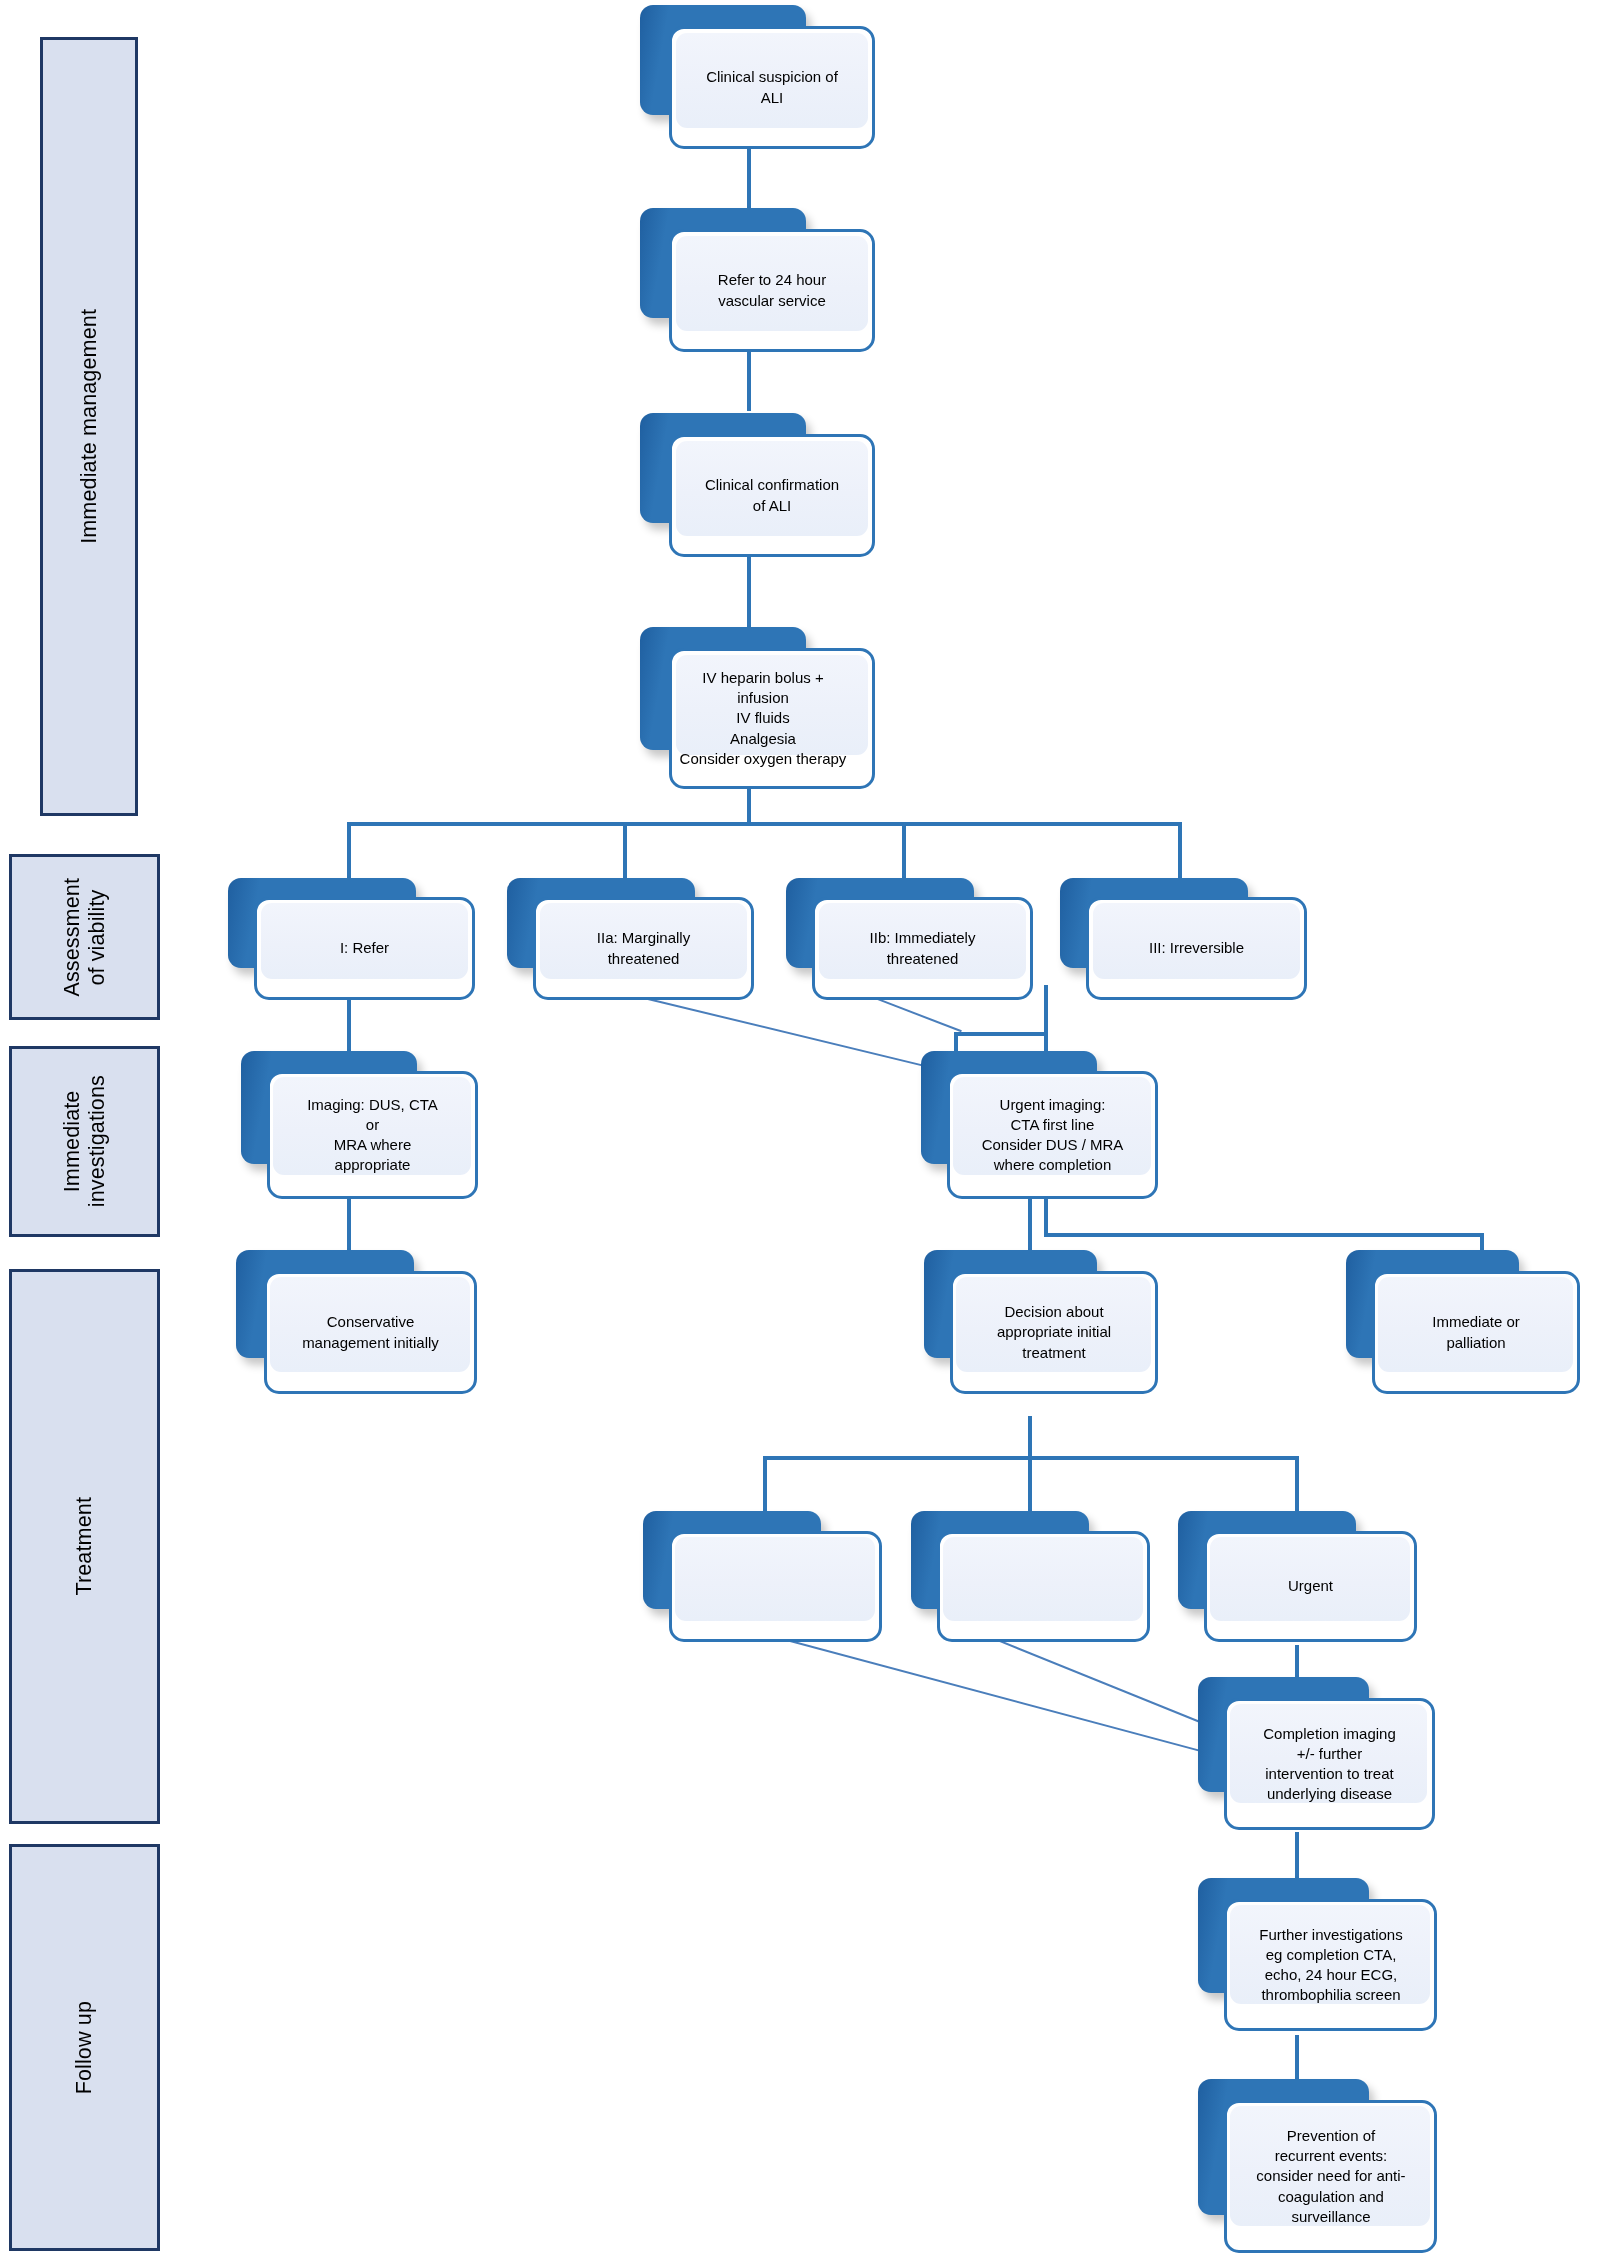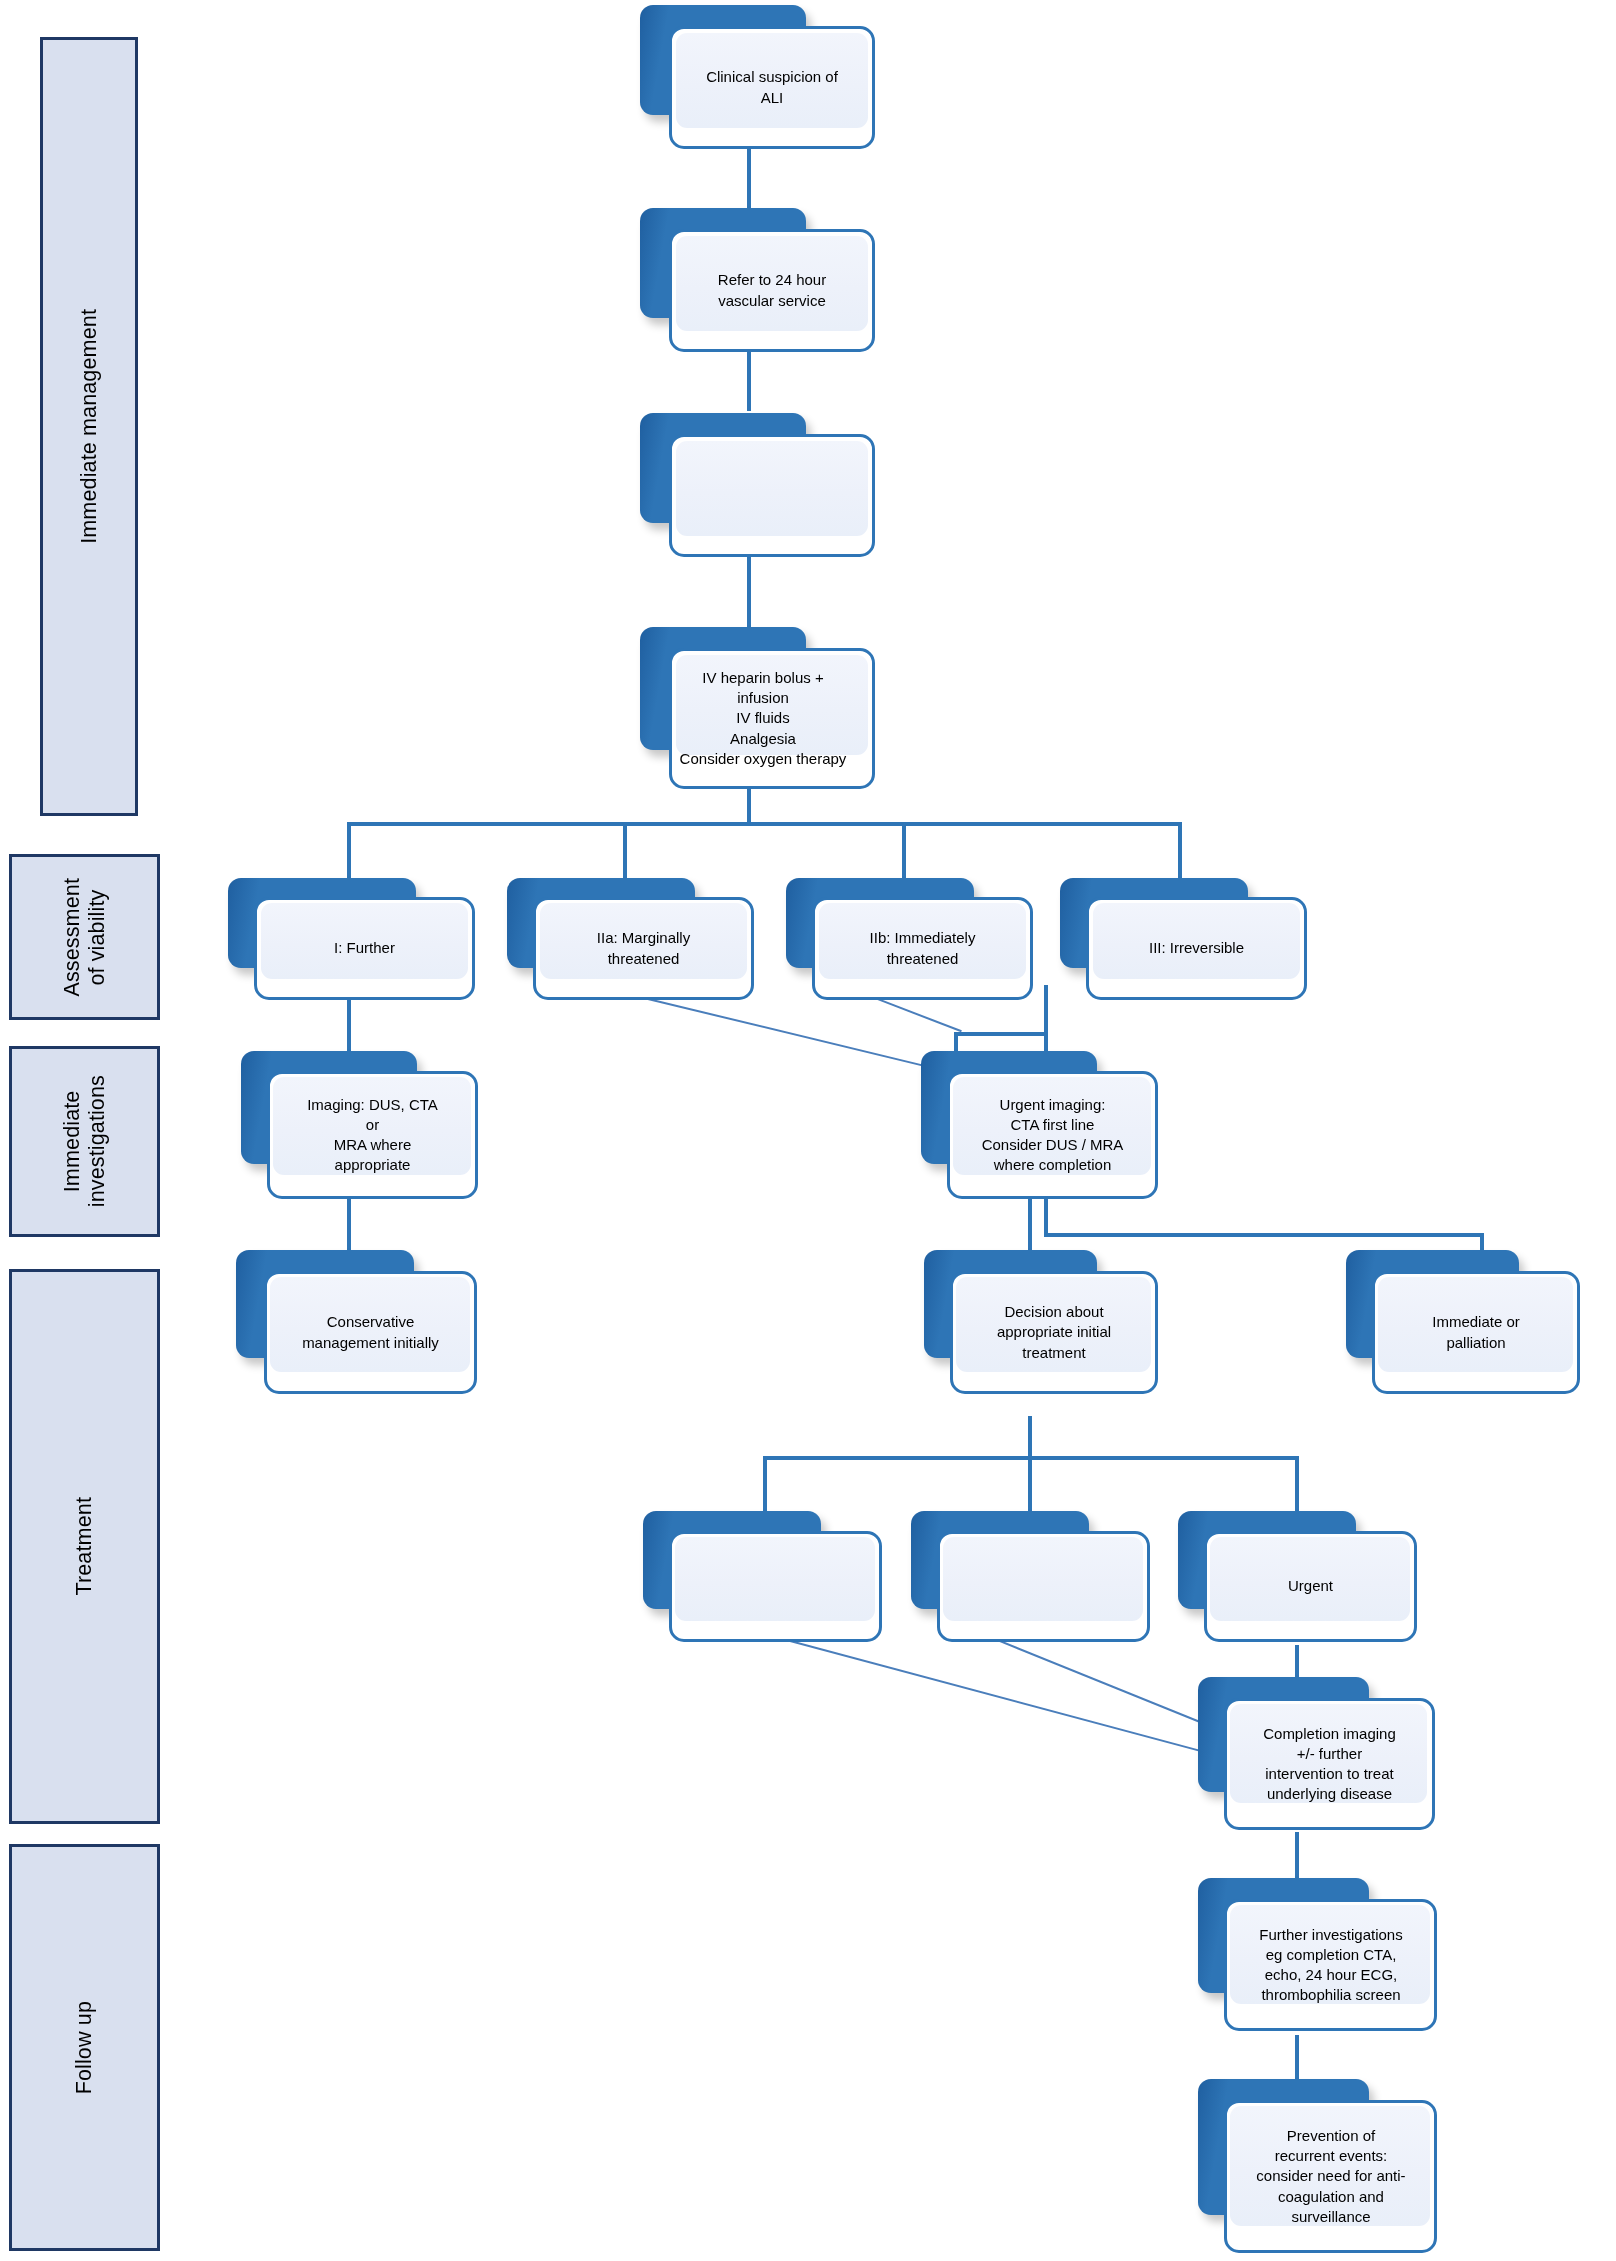--- a/index.html
+++ b/index.html
@@ -150,38 +150,40 @@
     <div class="frontplate" style="left:29px;top:21px;width:206px;height:123px;"></div>
     <div class="sheen" style="left:36px;top:28px;width:192px;height:95px;"></div>
     <div class="label" style="left:29px;top:21px;width:206px;height:123px;">Refer to 24 hour
 vascular service</div>
   </div>
 
   <div class="node" style="left:640px;top:413px;width:236px;height:146px;">
     <div class="backplate" style="width:166px;height:110px;"></div>
     <div class="frontplate" style="left:29px;top:21px;width:206px;height:123px;"></div>
     <div class="sheen" style="left:36px;top:28px;width:192px;height:95px;"></div>
+    <div class="label" style="left:29px;top:21px;width:206px;height:123px;">Clinical confirmation
+of ALI</div>
   </div>
 
   <div class="node" style="left:640px;top:627px;width:241px;height:171px;">
     <div class="backplate" style="width:166px;height:123px;"></div>
     <div class="frontplate" style="left:29px;top:21px;width:206px;height:141px;"></div>
     <div class="sheen" style="left:36px;top:28px;width:192px;height:100px;"></div>
     <div class="label" style="left:5px;top:21px;width:236px;height:141px;">IV heparin bolus +
 infusion
 IV fluids
 Analgesia
 Consider oxygen therapy</div>
   </div>
 
   <div class="node" style="left:228px;top:878px;width:256px;height:123px;">
     <div class="backplate" style="width:188px;height:90px;"></div>
     <div class="frontplate" style="left:26px;top:19px;width:221px;height:103px;"></div>
     <div class="sheen" style="left:33px;top:25px;width:207px;height:76px;"></div>
-    <div class="label" style="left:26px;top:19px;width:221px;height:103px;">I: Further</div>
+    <div class="label" style="left:26px;top:19px;width:221px;height:103px;">I: Refer</div>
   </div>
 
   <div class="node" style="left:507px;top:878px;width:256px;height:123px;">
     <div class="backplate" style="width:188px;height:90px;"></div>
     <div class="frontplate" style="left:26px;top:19px;width:221px;height:103px;"></div>
     <div class="sheen" style="left:33px;top:25px;width:207px;height:76px;"></div>
     <div class="label" style="left:26px;top:19px;width:221px;height:103px;">IIa: Marginally
 threatened</div>
   </div>
 

